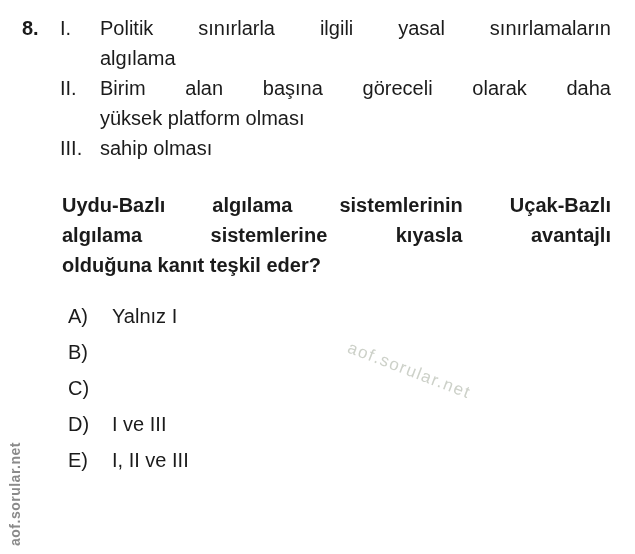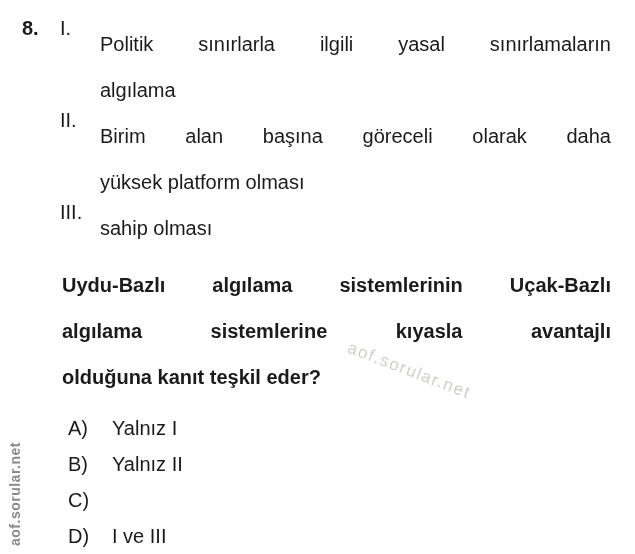--- a/index.html
+++ b/index.html
@@ -32,21 +32,20 @@
     width: 40px;
     flex-shrink: 0;
     font-size: 20px;
     line-height: 30px;
   }
   .item-lines { flex: 1; }
   .line {
     font-size: 20px;
     line-height: 30px;
     white-space: normal;
-    margin-top: 16px;
   }
   .just {
     text-align: justify;
     text-align-last: justify;
   }
   .stem {
     margin-left: 40px;
     margin-top: 27px;
     width: 549px;
     font-weight: 700;
@@ -130,21 +129,20 @@
       <div class="line">olduğuna kanıt teşkil eder?</div>
     </div>
 
     <div class="options">
       <div class="option">
         <span class="opt-letter">A)</span>
         <span class="opt-text">Yalnız I</span>
       </div>
       <div class="option">
         <span class="opt-letter">B)</span>
-        <span class="opt-text">Yalnız II</span>
       </div>
       <div class="option">
         <span class="opt-letter">C)</span>
       </div>
       <div class="option">
         <span class="opt-letter">D)</span>
         <span class="opt-text">I ve III</span>
       </div>
       <div class="option">
         <span class="opt-letter">E)</span>

